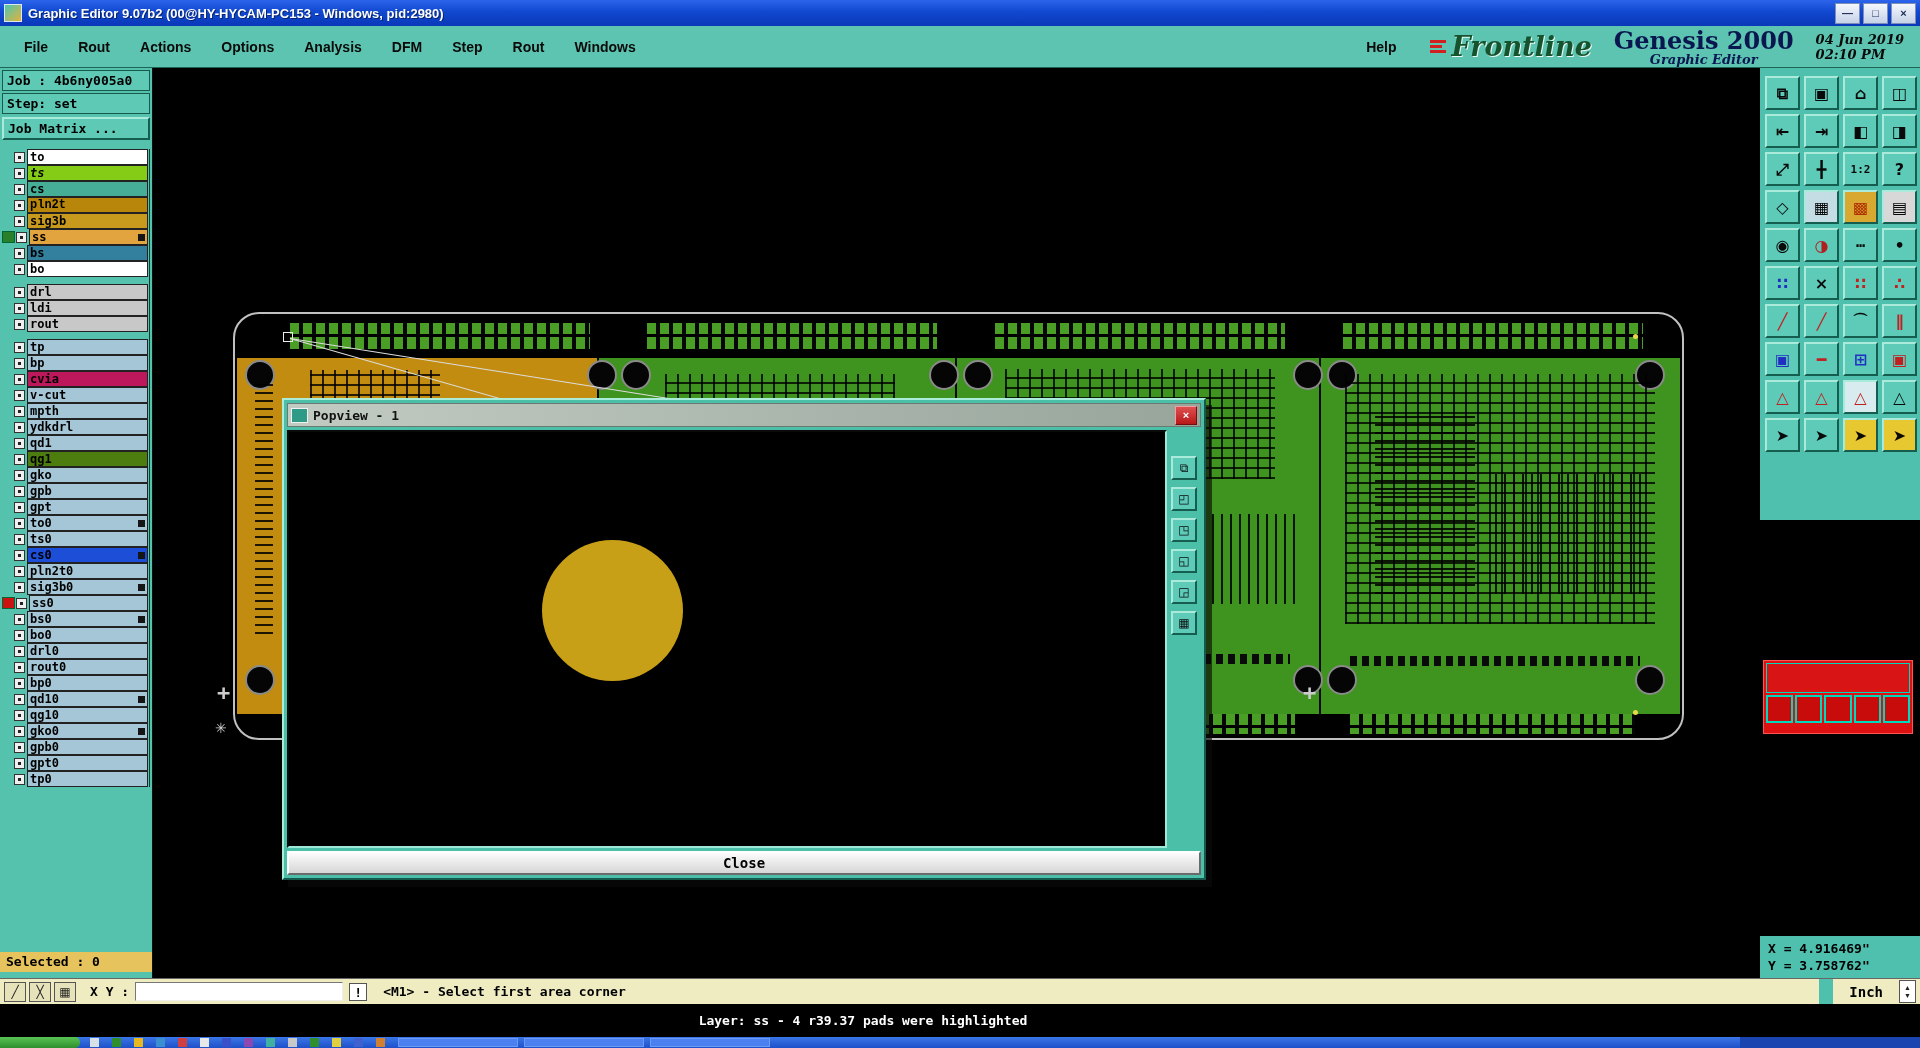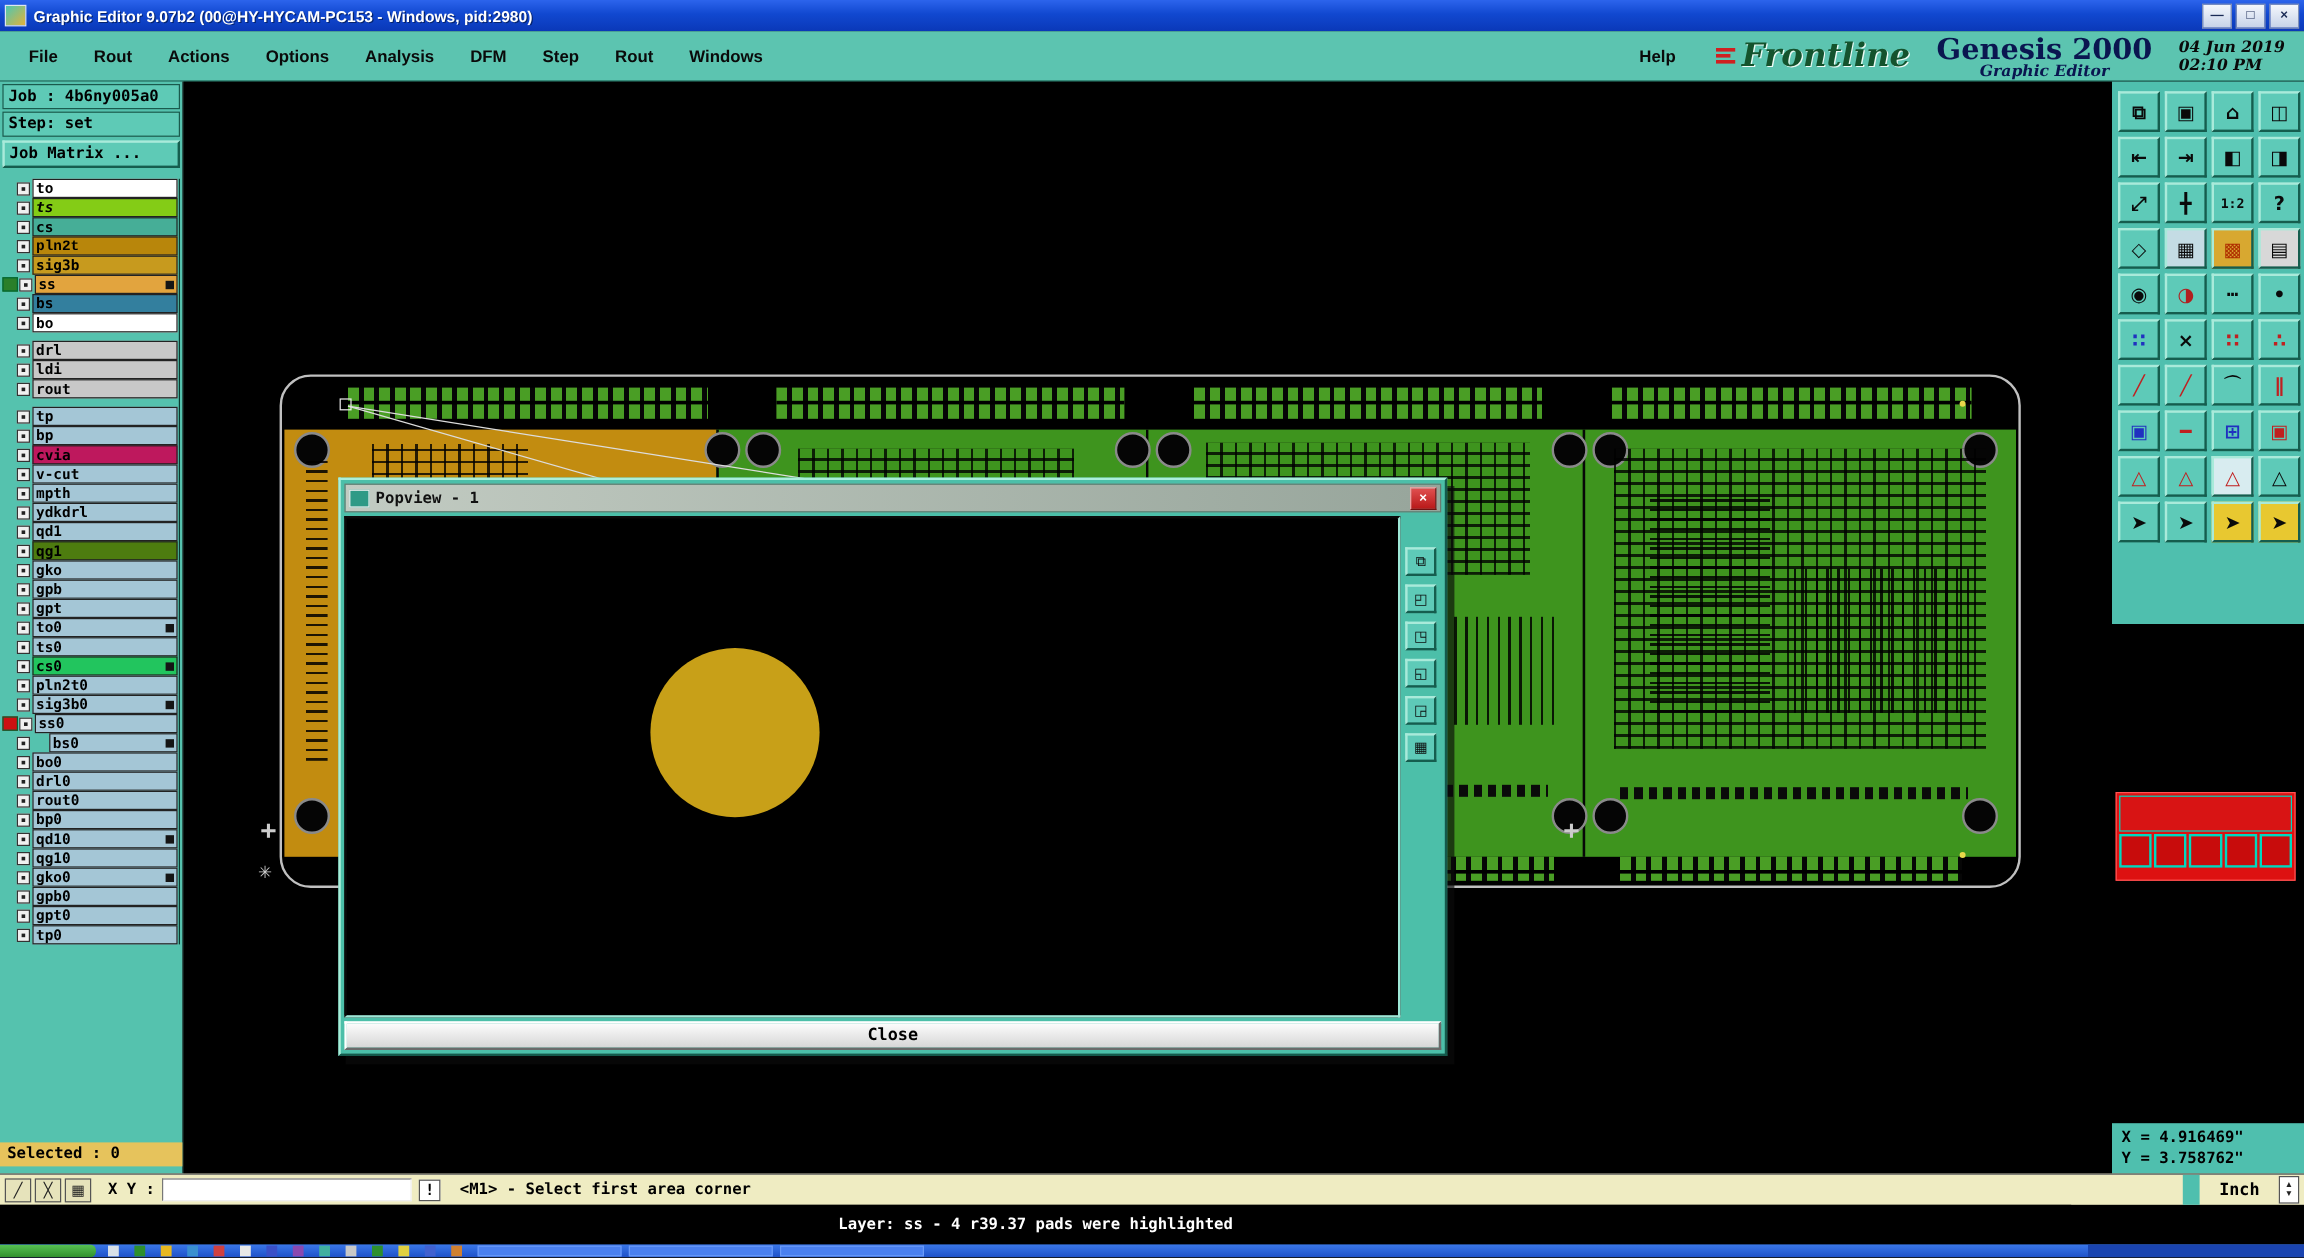--- a/index.html
+++ b/index.html
@@ -307,41 +307,41 @@
           <div class="layer-name" style="background: rgb(164, 198, 214);">to0<span class="layer-right-marker"></span></div>
         </div>
         <div class="layer-row">
           <div class="layer-left"></div>
           <div class="layer-checkbox"></div>
           <div class="layer-name" style="background: rgb(164, 198, 214);">ts0</div>
         </div>
         <div class="layer-row">
           <div class="layer-left"></div>
           <div class="layer-checkbox"></div>
-          <div class="layer-name" style="background: #22c55e;">cs0<span class="layer-right-marker"></span></div>
+          <div class="layer-name" style="background: #1d4ed8;">cs0<span class="layer-right-marker"></span></div>
         </div>
         <div class="layer-row">
           <div class="layer-left"></div>
           <div class="layer-checkbox"></div>
           <div class="layer-name" style="background: rgb(164, 198, 214);">pln2t0</div>
         </div>
         <div class="layer-row">
           <div class="layer-left"></div>
           <div class="layer-checkbox"></div>
           <div class="layer-name" style="background: rgb(164, 198, 214);">sig3b0<span class="layer-right-marker"></span></div>
         </div>
         <div class="layer-row">
           <div class="layer-left" style="background: rgb(204, 17, 17); border: 1px solid rgb(0, 102, 51);"></div>
           <div class="layer-checkbox"></div>
           <div class="layer-name" style="background: rgb(164, 198, 214);">ss0</div>
         </div>
         <div class="layer-row">
           <div class="layer-left"></div>
           <div class="layer-checkbox"></div>
-          <div class="layer-name" style="background: rgb(164, 198, 214); margin-left: 14px;">bs0<span class="layer-right-marker"></span></div>
+          <div class="layer-name" style="background: rgb(164, 198, 214);">bs0<span class="layer-right-marker"></span></div>
         </div>
         <div class="layer-row">
           <div class="layer-left"></div>
           <div class="layer-checkbox"></div>
           <div class="layer-name" style="background: rgb(164, 198, 214);">bo0</div>
         </div>
         <div class="layer-row">
           <div class="layer-left"></div>
           <div class="layer-checkbox"></div>
           <div class="layer-name" style="background: rgb(164, 198, 214);">drl0</div>

